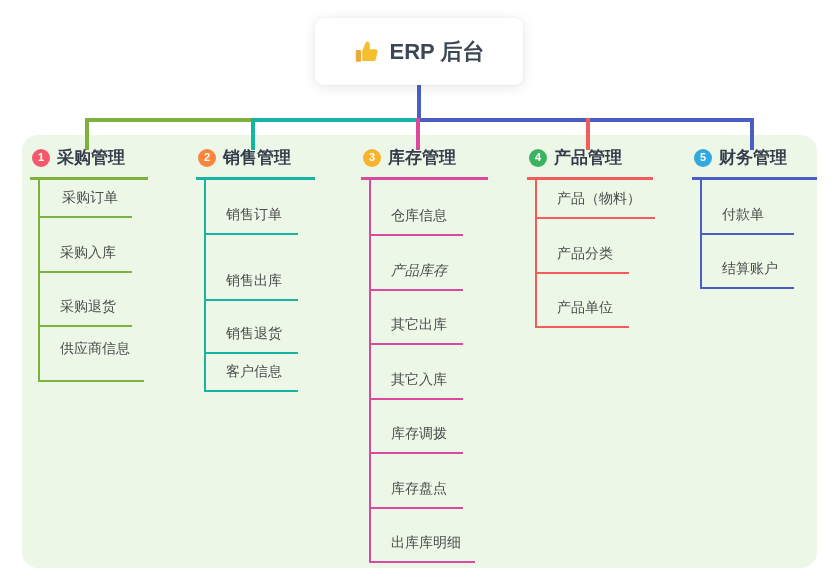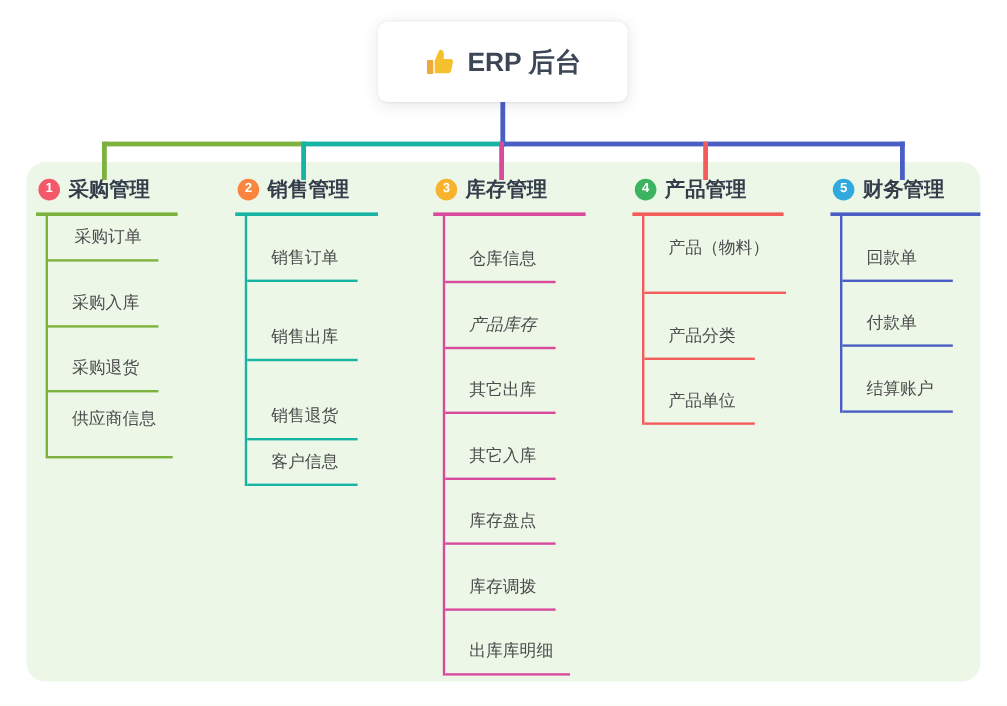--- a/index.html
+++ b/index.html
@@ -95,21 +95,21 @@
           <span class="badge" style="background: rgb(249, 133, 62);">2</span>
           <span>销售管理</span>
         </div>
         <div class="children" style="margin-left: 8px; border-left: 2px solid rgb(23, 179, 163);">
           <div class="child" style="border-bottom: 2px solid rgb(23, 179, 163); height: 54.5px;">
             <span>销售订单</span>
           </div>
           <div class="child" style="border-bottom: 2px solid rgb(23, 179, 163); height: 54.5px; margin-top: 12px;">
             <span>销售出库</span>
           </div>
-          <div class="child" style="border-bottom: 2px solid rgb(23, 179, 163); height: 66px;">
+          <div class="child" style="border-bottom: 2px solid rgb(23, 179, 163); height: 53px;">
             <span>销售退货</span>
           </div>
           <div class="child" style="border-bottom: 2px solid rgb(23, 179, 163); height: 38px;">
             <span>客户信息</span>
           </div>
         </div>
       </div>
       <div class="branch" style="left: 361px; top: 146px;">
         <div class="branch-title" style="width: 127px; border-bottom: 3px solid rgb(217, 74, 157);">
           <span class="badge" style="background: rgb(248, 179, 45);">3</span>
@@ -122,57 +122,54 @@
           <div class="child" style="border-bottom: 2px solid rgb(217, 74, 157); height: 54.5px; font-style: italic;">
             <span>产品库存</span>
           </div>
           <div class="child" style="border-bottom: 2px solid rgb(217, 74, 157); height: 54.5px;">
             <span>其它出库</span>
           </div>
           <div class="child" style="border-bottom: 2px solid rgb(217, 74, 157); height: 54.5px;">
             <span>其它入库</span>
           </div>
           <div class="child" style="border-bottom: 2px solid rgb(217, 74, 157); height: 54.5px;">
-            <span>库存盘点</span>
+            <span>库存调拨</span>
           </div>
           <div class="child" style="border-bottom: 2px solid rgb(217, 74, 157); height: 54.5px;">
-            <span>库存调拨</span>
+            <span>库存盘点</span>
           </div>
           <div class="child" style="border-bottom: 2px solid rgb(217, 74, 157); height: 54.5px;">
             <span>出库库明细</span>
           </div>
         </div>
       </div>
       <div class="branch" style="left: 527px; top: 146px;">
         <div class="branch-title" style="width: 126px; border-bottom: 3px solid rgb(244, 91, 91);">
           <span class="badge" style="background: rgb(60, 179, 96);">4</span>
           <span>产品管理</span>
         </div>
         <div class="children" style="margin-left: 8px; border-left: 2px solid rgb(244, 91, 91);">
-          <div class="child" style="border-bottom: 2px solid rgb(244, 91, 91); height: 65px; align-items: center;">
+          <div class="child" style="border-bottom: 2px solid rgb(244, 91, 91); height: 39px;">
             <span>产品（物料）</span>
           </div>
           <div class="child" style="border-bottom: 2px solid rgb(244, 91, 91); height: 54.5px;">
             <span>产品分类</span>
           </div>
           <div class="child" style="border-bottom: 2px solid rgb(244, 91, 91); height: 54.5px;">
             <span>产品单位</span>
           </div>
         </div>
       </div>
       <div class="branch" style="left: 692px; top: 146px;">
         <div class="branch-title" style="width: 125px; border-bottom: 3px solid rgb(74, 94, 196);">
           <span class="badge" style="background: rgb(49, 169, 222);">5</span>
           <span>财务管理</span>
         </div>
         <div class="children" style="margin-left: 8px; border-left: 2px solid rgb(74, 94, 196);">
           <div class="child" style="border-bottom: 2px solid rgb(74, 94, 196); height: 54.5px;">
-            <span>回款单</span>
-          </div>
-          <div class="child" style="border-bottom: 2px solid rgb(74, 94, 196); height: 54.5px;">
             <span>付款单</span>
           </div>
           <div class="child" style="border-bottom: 2px solid rgb(74, 94, 196); height: 54.5px;">
             <span>结算账户</span>
           </div>
         </div>
       </div>
     </div>
 </div>
 

